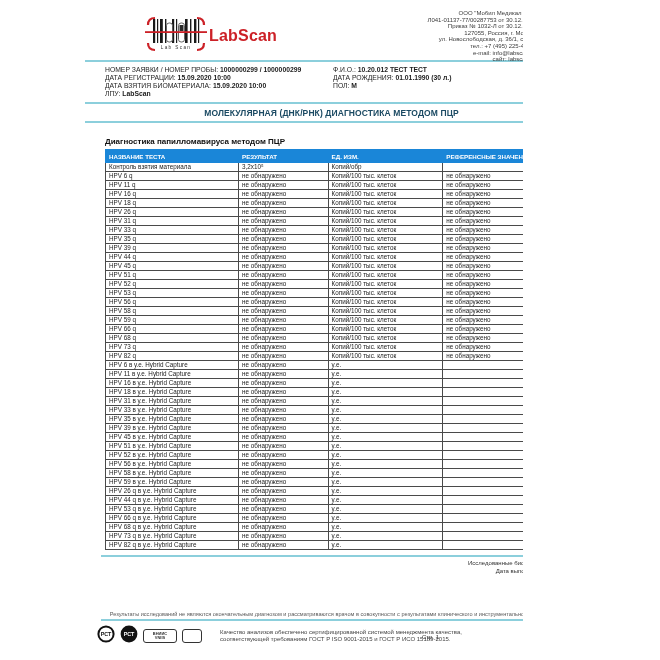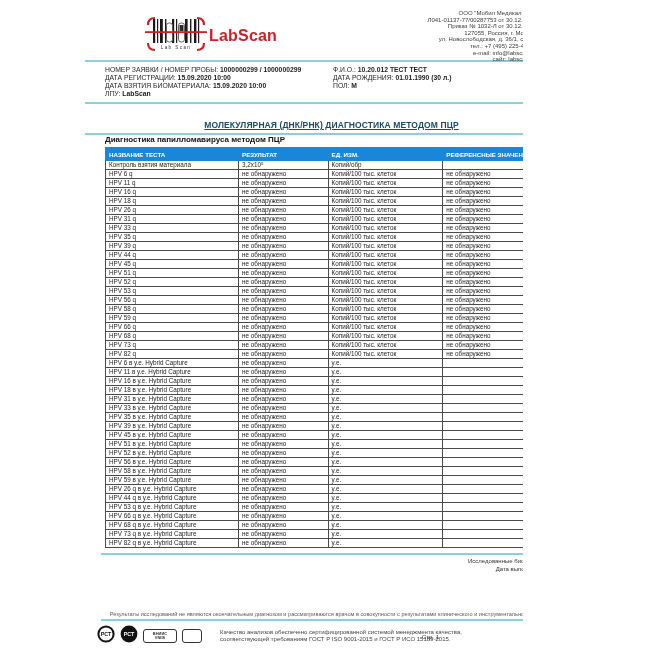--- a/index.html
+++ b/index.html
@@ -21,22 +21,22 @@
   .rule-inner { height:2px; background:#8ccfdc; width:477px; margin-left:16px; }
 
   
   .patient-row { display:flex; padding:4px 0 4px 20px; font-size:6.8px; line-height:8px; color:#1c1c1c; }
   .patient-col-left { width:228px; }
   .patient-col-right { flex:1; }
   .patient-line .lbl { font-weight:normal; }
   .patient-line .val { font-weight:bold; }
 
   
-  .section-title { text-align:center; font-size:8.5px; font-weight:bold; color:#1b4a63; padding:16px 0 3px 0; letter-spacing:0.1px;text-decoration:underline; }
-  .subtitle { font-size:8px; font-weight:bold; color:#111; padding:0 0 3px 20px; }
+  .section-title { text-align:center; font-size:8.5px; font-weight:bold; color:#1b4a63; padding:4px 0 3px 0; letter-spacing:0.1px; }
+  .subtitle { font-size:8px; font-weight:bold; color:#111; padding:14px 0 3px 20px; }
 
   
   table.results { border-collapse:collapse; width:460px; margin-left:20px; table-layout:fixed; }
   table.results th {
     background:#1a86d8; color:#fff; font-size:6.2px; font-weight:bold;
     text-align:left; padding:2.5px 3px; border:1px solid #1a86d8;
   }
   table.results td {
     border:1px solid #4a4a4a; font-size:6.3px; line-height:6px;
     padding:1px 3px; color:#1c1c1c; white-space:nowrap; overflow:hidden;

